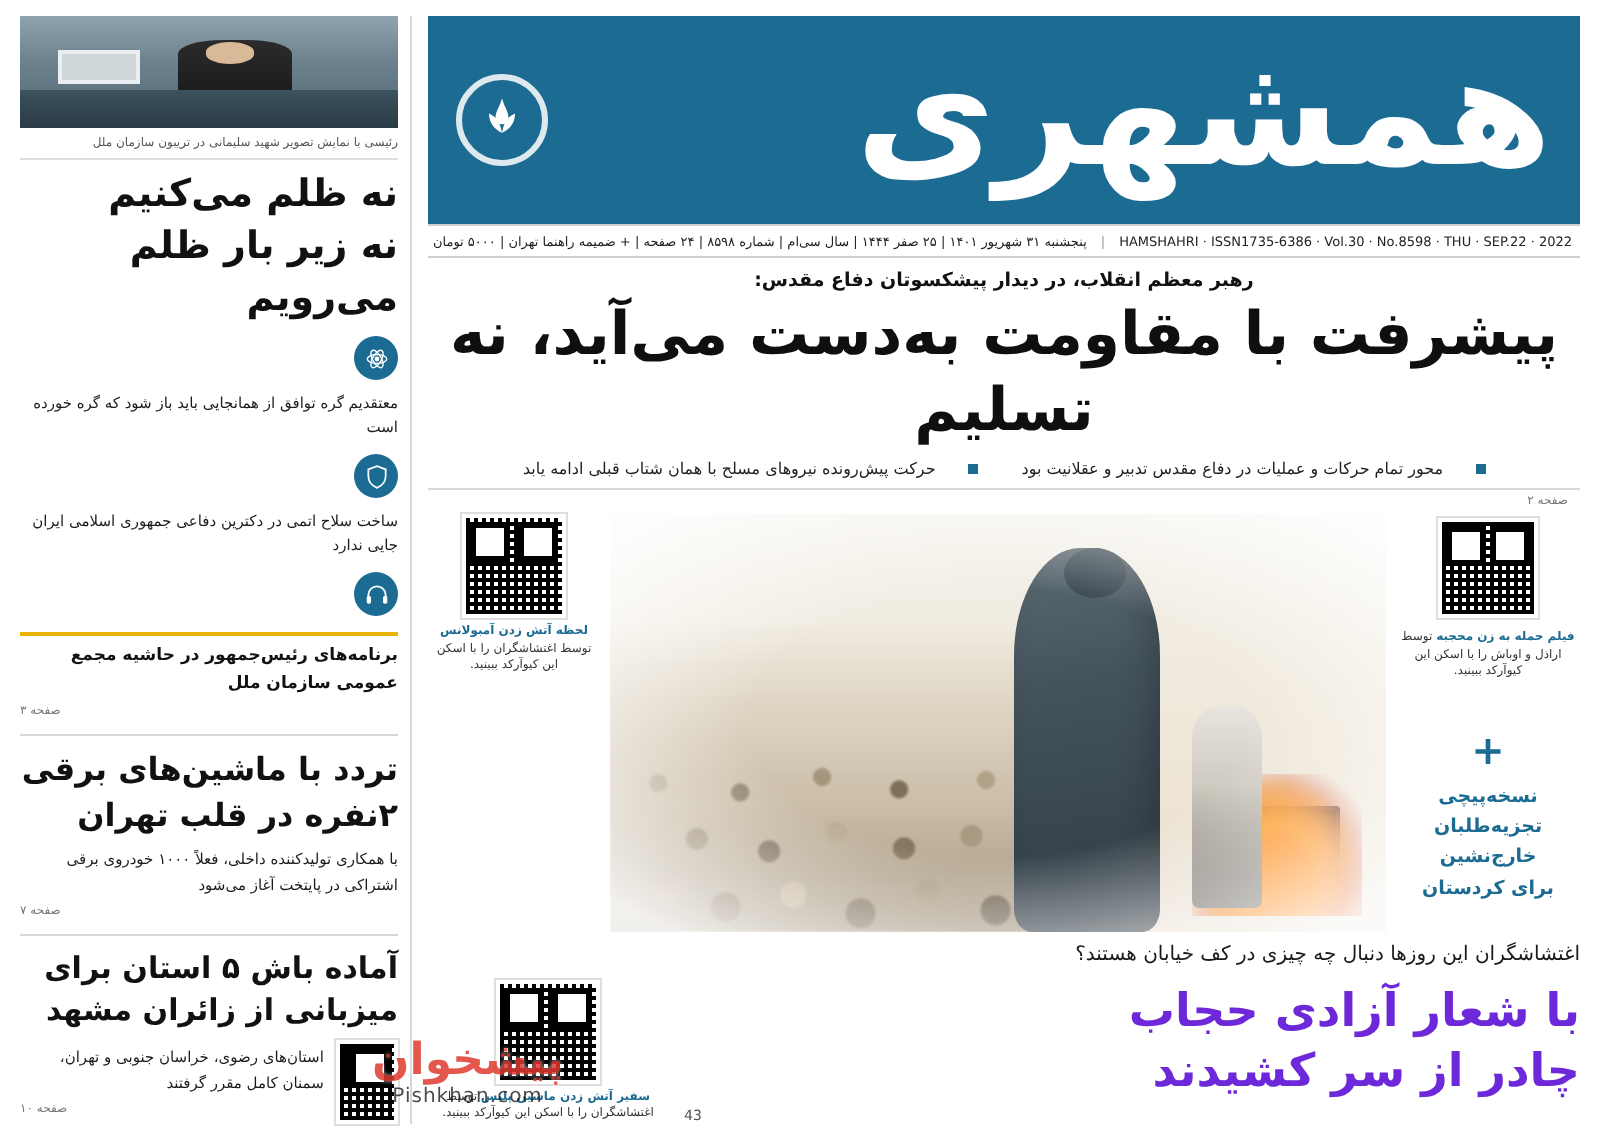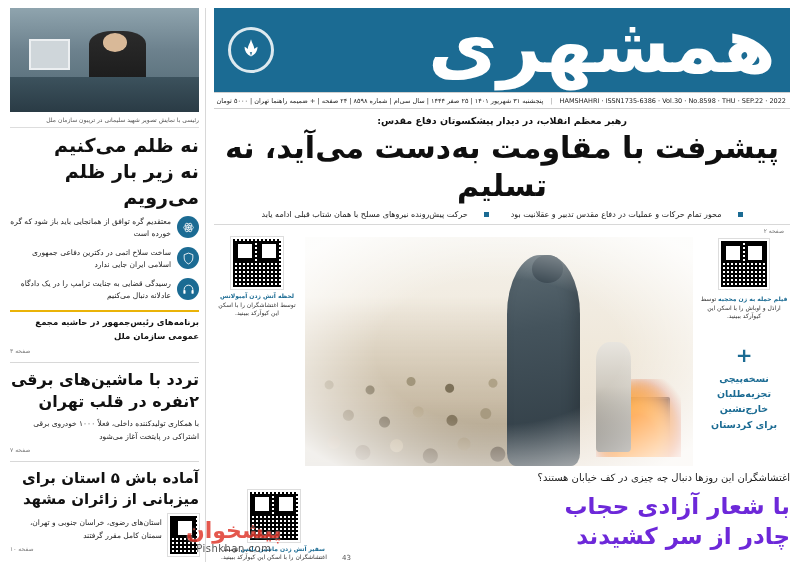--- a/index.html
+++ b/index.html
@@ -29,21 +29,21 @@
     flex: 1 1 auto;
     display: flex;
     flex-direction: column;
     min-width: 0;
   }
 
   
   .masthead {
     position: relative;
     background: #1b6b93;
-    height: 84px;
+    height: 104px;
     overflow: hidden;
     display: flex;
     align-items: center;
     justify-content: flex-start;
   }
   .masthead .logo-text {
     color: #ffffff;
     font-family: "DejaVu Sans", sans-serif;
     font-size: 76px;
     font-weight: bold;
@@ -371,21 +371,21 @@
   }
   .side-caption {
     font-size: 6px; color: #555; text-align: right; line-height: 1.4;
     border-bottom: 1px solid #ddd; padding-bottom: 3px; margin-bottom: 5px;
   }
   .side-head {
     font-size: 19px; font-weight: bold; color: #111; line-height: 1.35;
     margin-bottom: 6px; letter-spacing: -0.4px;
   }
   .side-items { display: flex; flex-direction: column; gap: 7px; }
-  .side-item { display: flex; gap: 6px; align-items: flex-start; }
+  .side-item { display: flex; flex-direction: column; gap: 6px; align-items: flex-start; }
   .side-item .ic {
     flex: 0 0 auto;
     width: 22px; height: 22px; border-radius: 50%;
     background: #1b6b93; color: #fff;
     display: flex; align-items: center; justify-content: center;
     font-size: 11px;
   }
   .side-item .tx { font-size: 7.5px; color: #1c1c1c; line-height: 1.6; text-align: right; }
   .side-hl {
     margin-top: 8px;
@@ -564,21 +564,20 @@
       </div>
 
       <div class="side-item">
         <span class="ic">
           <svg viewBox="0 0 24 24" width="13" height="13" aria-hidden="true">
             <path d="M4 14v-2a8 8 0 0 1 16 0v2" fill="none" stroke="#fff" stroke-width="1.7"></path>
             <rect x="2.5" y="13" width="4" height="7" rx="1.6" fill="#fff"></rect>
             <rect x="17.5" y="13" width="4" height="7" rx="1.6" fill="#fff"></rect>
           </svg>
         </span>
-        <span class="tx">رسیدگی قضایی به جنایت ترامپ را در یک دادگاه عادلانه دنبال می‌کنیم</span>
       </div>
 
     </div>
 
     <div class="side-hl">برنامه‌های رئیس‌جمهور در حاشیه مجمع عمومی سازمان ملل</div>
     <div class="side-pagenum">صفحه ۳</div>
 
     <div class="side-rule"></div>
 
     <div class="side-head2">تردد با ماشین‌های برقی ۲نفره در قلب تهران</div>

